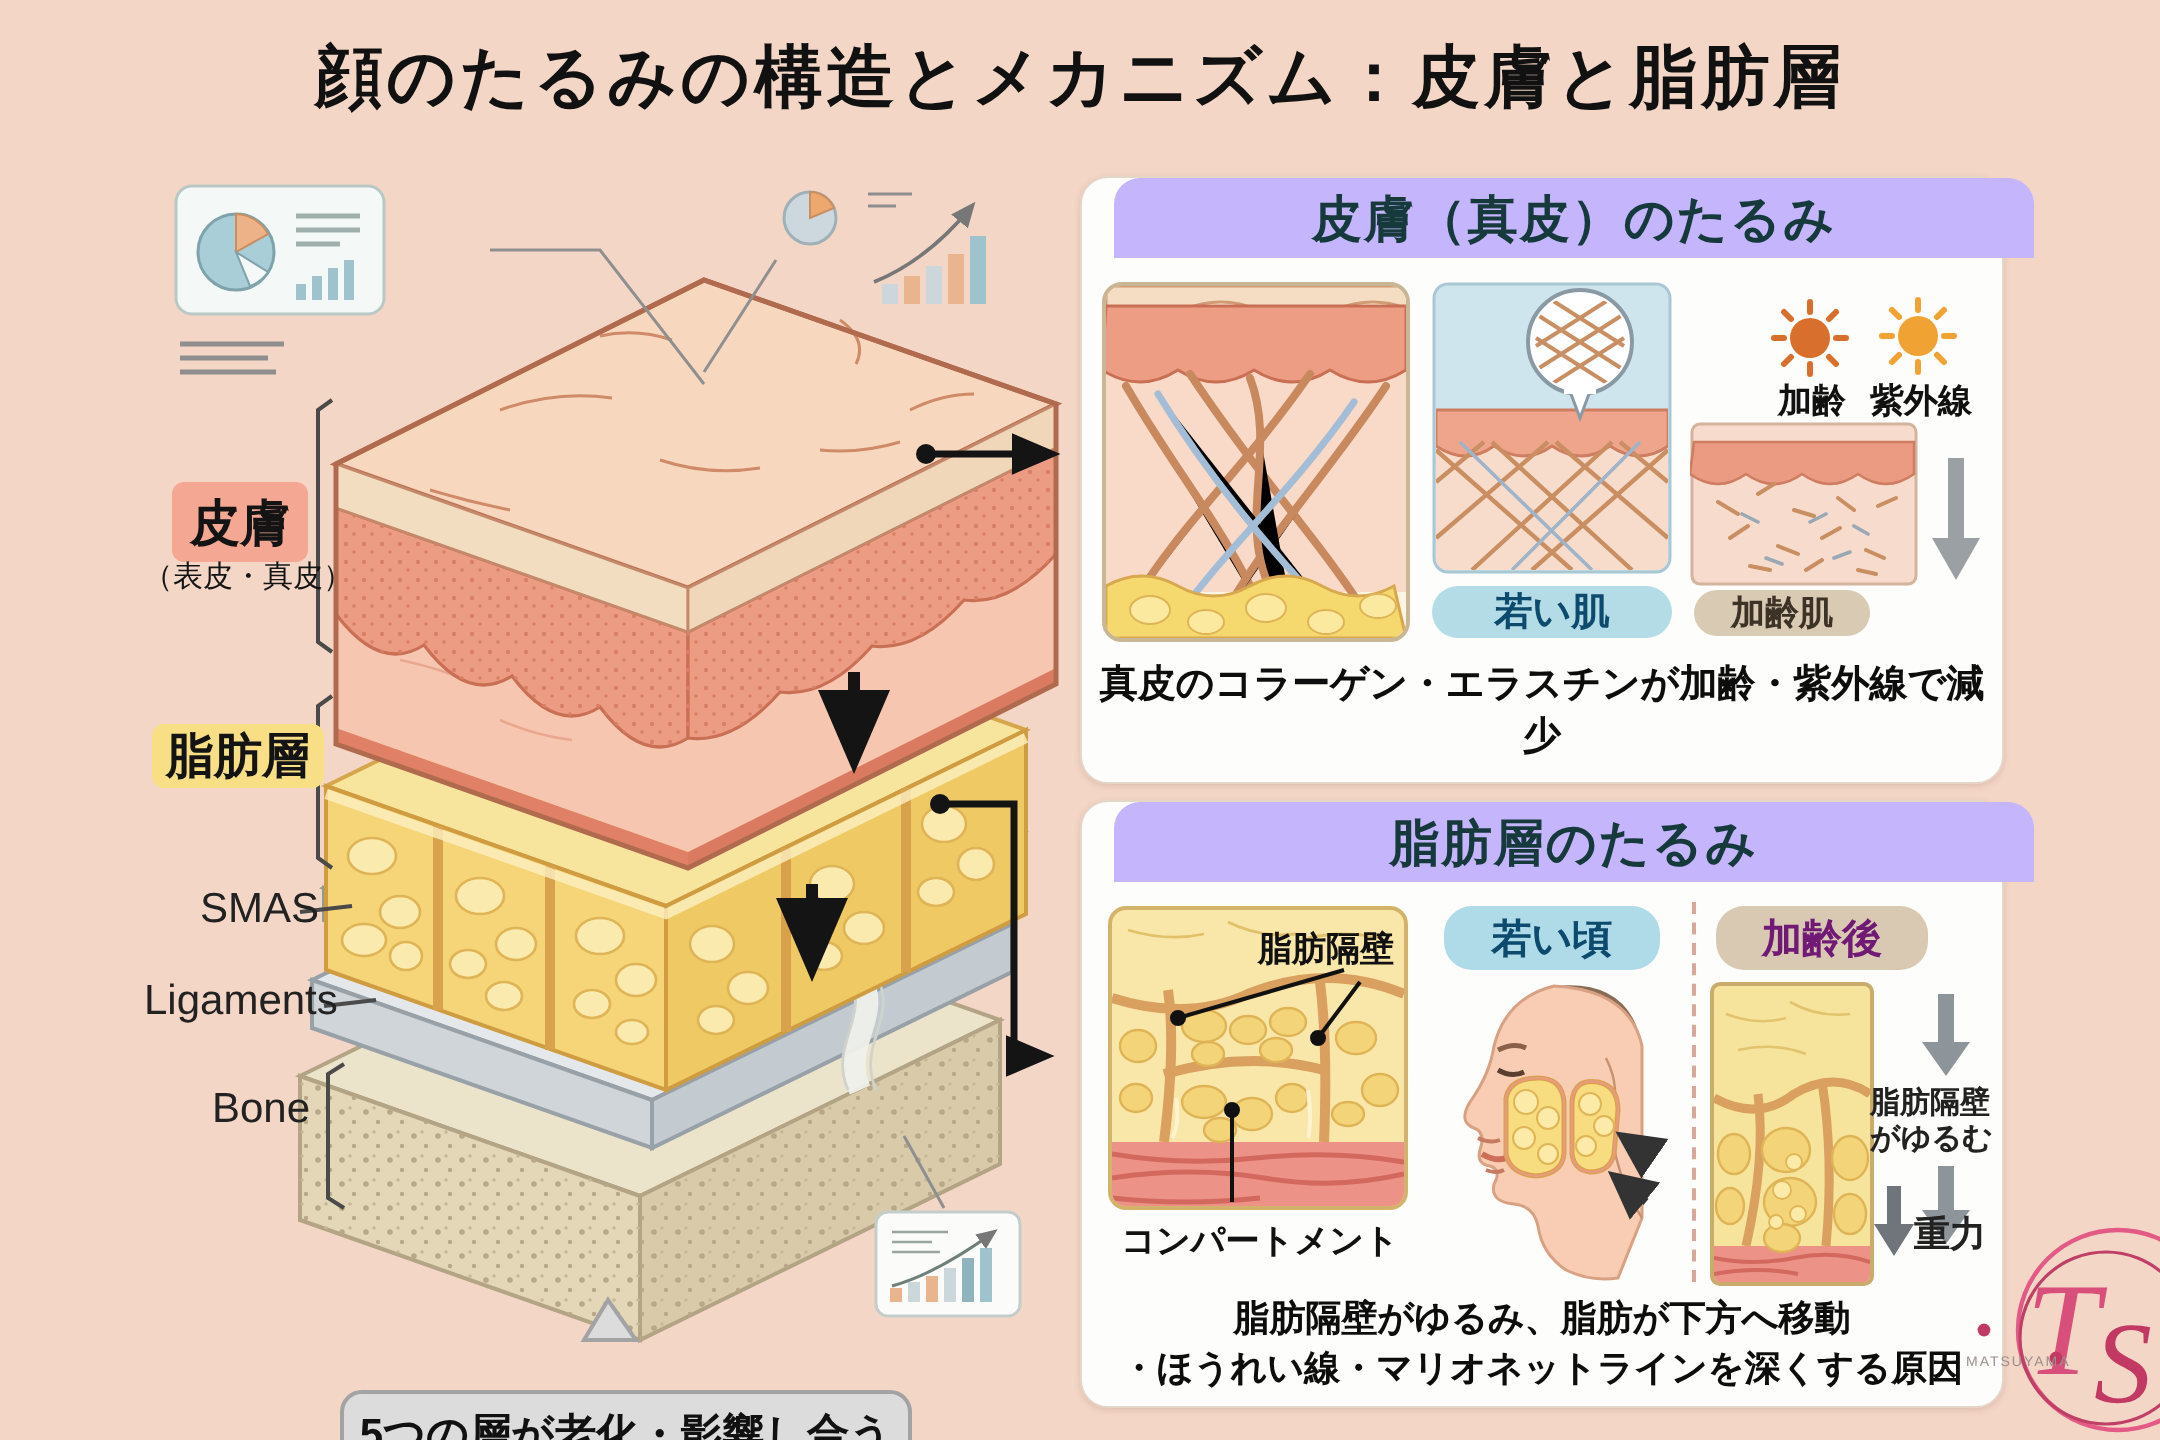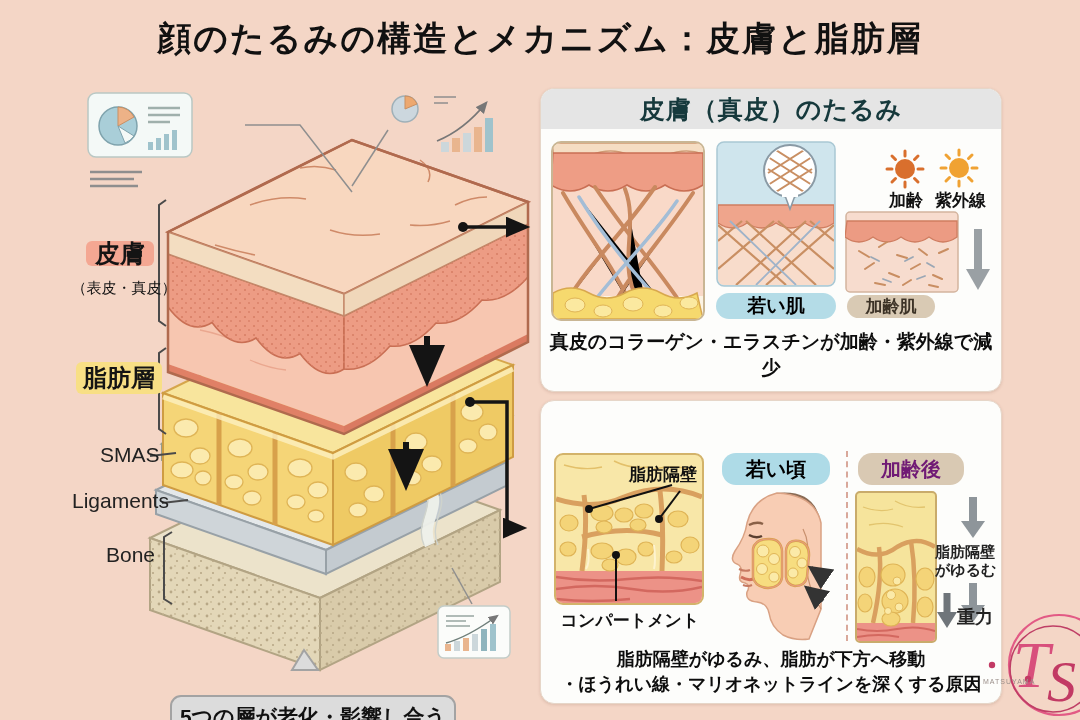--- a/index.html
+++ b/index.html
@@ -12,48 +12,48 @@
   .abs{position:absolute;}
   .title{
     left:0;top:16px;width:1080px;text-align:center;
     font-size:34px;font-weight:bold;letter-spacing:2px;color:#111;
   }
   
   .pill{
     border-radius:6px;font-weight:bold;text-align:center;
     display:flex;align-items:center;justify-content:center;
   }
-  .lbl-skin{left:86px;top:241px;width:68px;height:25px;font-size:25px;background:#f4a792;}
+  .lbl-skin{left:86px;top:241px;width:68px;height:40px;font-size:25px;background:#f4a792;}
   .lbl-skin-sub{left:64px;top:279px;width:120px;font-size:15px;font-weight:normal;text-align:center;}
   .lbl-fat{left:76px;top:362px;width:86px;height:32px;font-size:24px;background:#f8df85;}
   .lbl-en{font-size:21px;color:#222;font-weight:normal;}
   .lbl-smas{left:100px;top:443px;}
   .lbl-lig{left:72px;top:489px;}
   .lbl-bone{left:106px;top:543px;}
   .bubble{
     left:170px;top:663px;width:282px;height:40px;
     background:#dcdcdc;border:2px solid #a3a3a3;border-radius:11px;
     display:flex;align-items:center;justify-content:center;
     font-size:21px;font-weight:bold;color:#111;margin-top:32px;
   }
   
   .panel{
     width:460px;background:#fdfdfb;border-radius:14px;
     border:1px solid #e6d6c8;box-shadow:0 1px 3px rgba(120,80,60,.18);
   }
   .panel1{left:540px;top:88px;height:302px;}
   .panel2{left:540px;top:400px;height:302px;}
   .panel-header{
-    position:absolute;left:0;top:0;width:100%;height:40px;
-    background:#e5e5e5;border-radius:13px 13px 0 0;
+    position:absolute;left:16px;top:0;width:100%;height:40px;
+    background:#c4b5fd;border-radius:13px 13px 0 0;
     display:flex;align-items:center;justify-content:center;
     font-size:25px;font-weight:bold;color:#16393c;letter-spacing:1px;
   }
   .tagpill{
-    position:absolute;border-radius:14px;font-weight:bold;color:#000000;
+    position:absolute;border-radius:14px;font-weight:bold;color:#0c4a6e;
     display:flex;align-items:center;justify-content:center;
   }
   .pill-young1{left:175px;top:204px;width:120px;height:26px;background:#b4dce7;font-size:19px;}
   .pill-aged1{left:306px;top:206px;width:88px;height:23px;background:#d9cab4;font-size:17px;color:#3c3226;text-align:center;}
   .pill-young2{left:181px;top:52px;width:108px;height:32px;background:#aedbe7;font-size:20px;}
   .pill-aged2{left:317px;top:52px;width:106px;height:32px;background:#d9c9b3;font-size:20px;color:#701a75;}
   .sunlabel{position:absolute;font-size:17px;font-weight:bold;color:#111;}
   .cap{position:absolute;width:100%;text-align:center;font-weight:bold;color:#0d0d0d;}
   .cap1a{top:240px;font-size:19px;}
   .cap1b{top:266px;font-size:19px;}
@@ -343,20 +343,21 @@
     <rect x="9" y="0" width="8" height="42" fill="#9aa0a4"></rect>
     <polygon points="1,40 25,40 13,61" fill="#9aa0a4"></polygon>
   </svg>
 
   <div class="tagpill pill-young1">若い肌</div>
   <div class="tagpill pill-aged1">加齢肌</div>
   <div class="cap cap1a">真皮のコラーゲン・エラスチンが加齢・紫外線で減少</div>
 </div>
 
 <div class="abs panel panel2">
+  <div class="panel-header">脂肪層のたるみ</div>
 
   <svg class="abs" style="left:13px;top:52px;" width="150" height="152" viewBox="0 0 150 152">
     <rect x="1" y="1" width="148" height="150" rx="8" fill="#f8e7a8" stroke="#d3b36a" stroke-width="2"></rect>
     <clipPath id="c4">
         <rect x="2" y="2" width="146" height="148" rx="7"></rect>
       </clipPath>
     <g clip-path="url(#c4)">
       <path d="M10,12 q20,6 38,2 M60,8 q16,8 34,6 M100,16 q18,-4 36,0" fill="none" stroke="#e3c06a" stroke-width="1.4"></path>
       <rect x="2" y="118" width="146" height="32" fill="#ec9287"></rect>
       <path d="M2,124 q36,6 72,2 q38,-4 74,2 M2,136 q40,-6 76,0 q36,6 70,-2 M2,146 q36,4 74,0" fill="none" stroke="#d3685f" stroke-width="2.5"></path>

